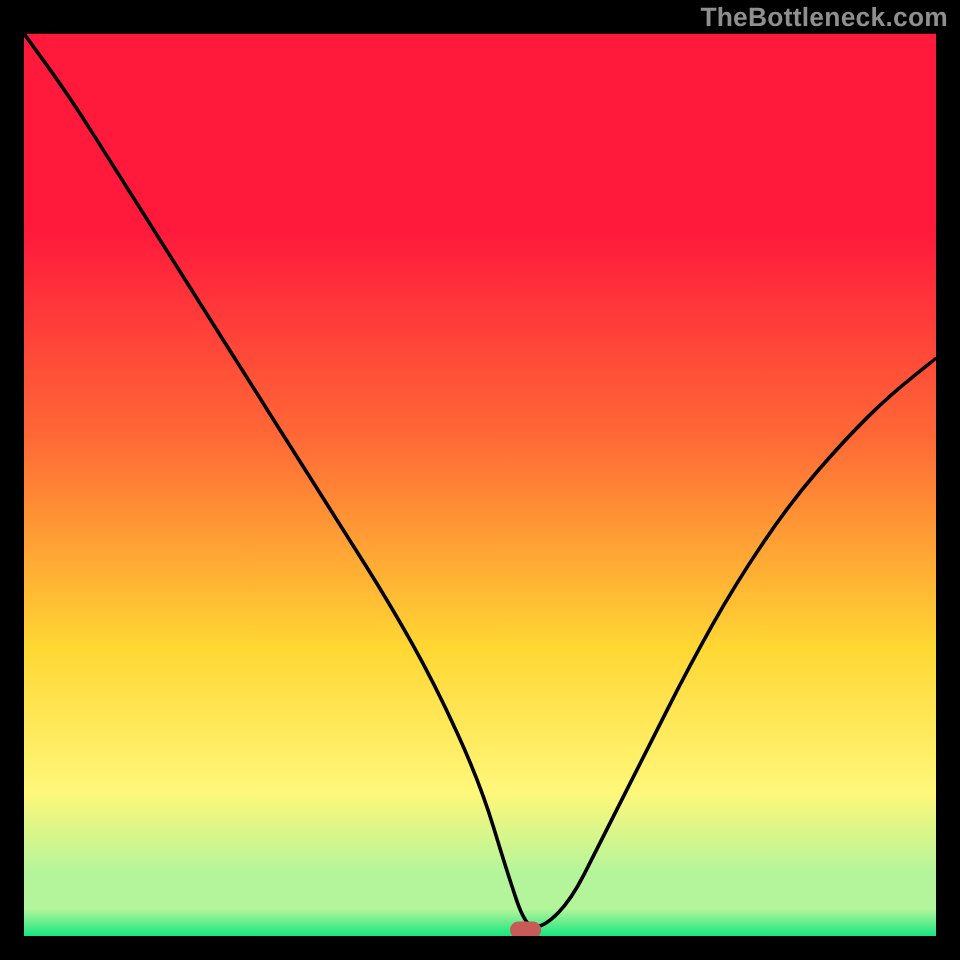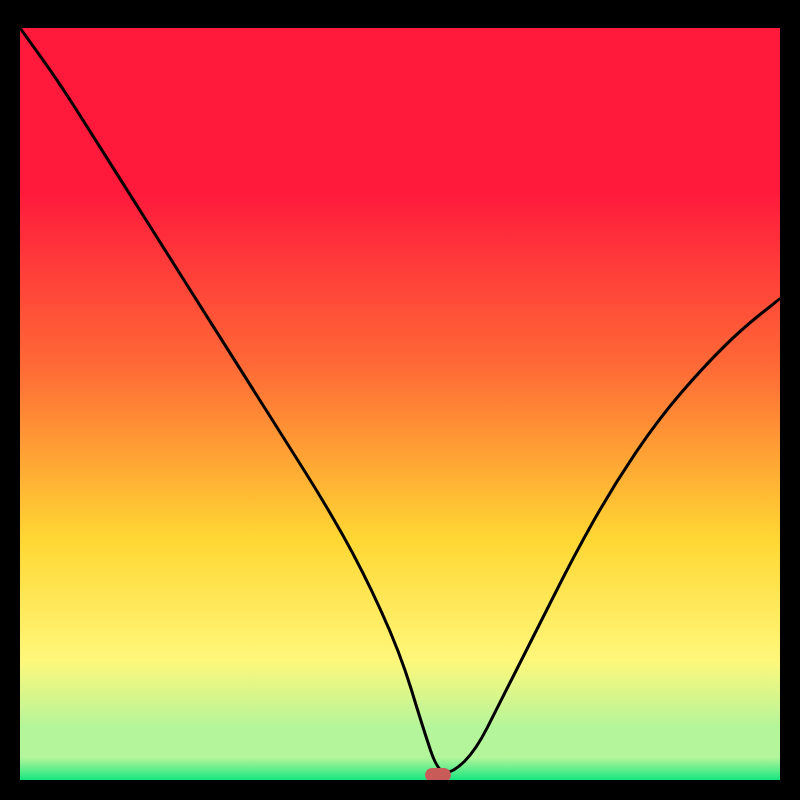--- a/index.html
+++ b/index.html
@@ -38,20 +38,21 @@
   .plot svg {
     display: block;
     width: 100%;
     height: 100%;
   }
 </style>
 </head>
 <body>
 
 <div class="frame">
+  <div class="watermark">TheBottleneck.com</div>
   <div class="plot">
     <svg viewBox="0 0 760 752" preserveAspectRatio="none">
       <defs>
         <linearGradient id="bg-grad" x1="0" y1="0" x2="0" y2="1">
           <stop id="g0" offset="0%" stop-color="#ff1a3c"></stop>
           <stop id="g1" offset="22%" stop-color="#ff1a3c"></stop>
           <stop id="g2" offset="45%" stop-color="#ff6a36"></stop>
           <stop id="g3" offset="68%" stop-color="#ffd733"></stop>
           <stop id="g4" offset="84%" stop-color="#fff77a"></stop>
           <stop id="g5" offset="93%" stop-color="#b4f59b"></stop>

